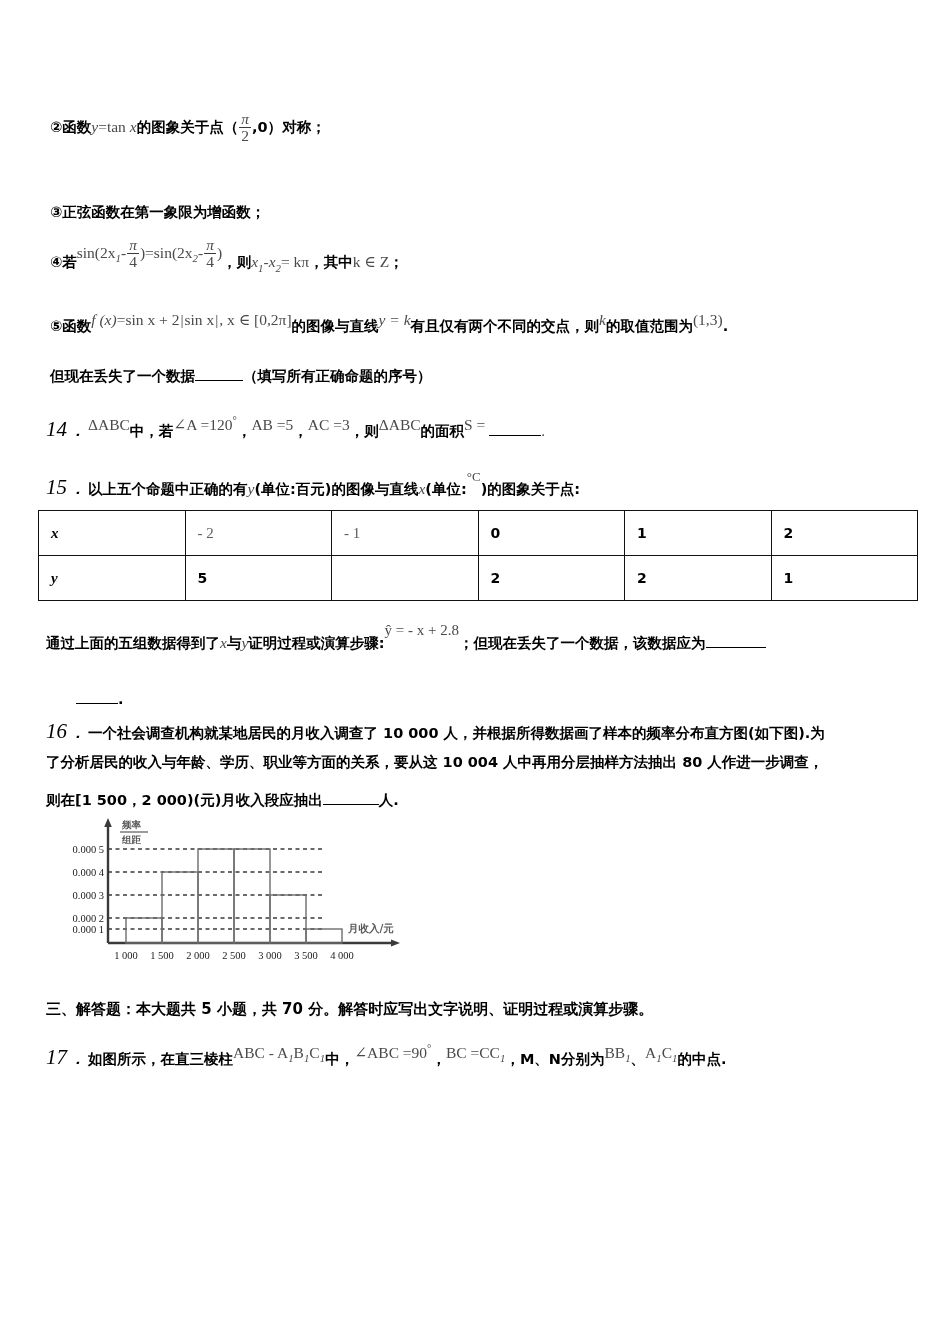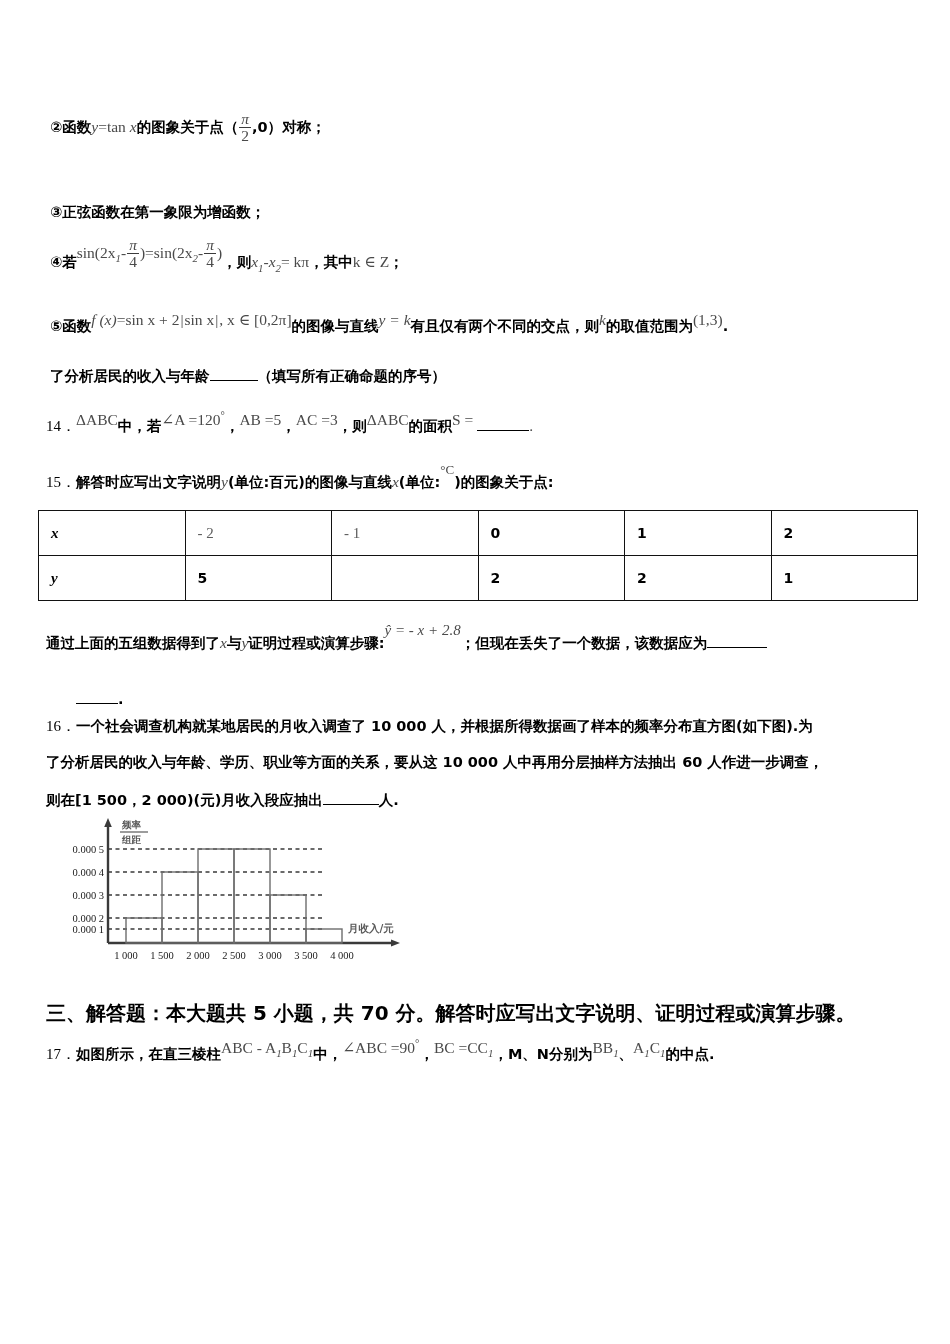--- a/index.html
+++ b/index.html
@@ -139,25 +139,26 @@
     left: 48px;
     top: 812px;
     width: 370px;
     height: 178px;
   }
   .figure svg { display: block; }
 
   .sect-head {
     font-family: "DejaVu Sans", "Liberation Sans", sans-serif;
     font-weight: bold;
-    font-size: 20px;
+    font-size: 15px;
   }
   .qnum {
     font-family: "Liberation Serif", serif;
-    font-size: 15px;
+    font-size: 21px;
+    font-style: italic;
   }
 </style>
 </head>
 <body>
 
 <div class="page">
   <div class="content">
 
     <div class="line" style="left:12px; top:112px;">
       <span class="cn">②</span><span class="cn">函数</span><span class="mi">y</span><span class="mop">=</span><span class="mop">tan</span>&nbsp;<span class="mi">x</span><span class="cn">的图象关于点（</span><span class="frac"><span class="num mi">π</span><span class="den mn">2</span></span><span class="cn">,0）</span><span class="cn">对称；</span>
@@ -169,29 +170,29 @@
 
     <div class="line" style="left:12px; top:247px;">
       <span class="cn">④</span><span class="cn">若</span><span class="raise"><span class="mop">sin(2x</span><span class="mn sub">1</span><span class="mop">-</span><span class="frac"><span class="num mi">π</span><span class="den mn">4</span></span><span class="mop">)</span><span class="mop">=</span><span class="mop">sin(2x</span><span class="mn sub">2</span><span class="mop">-</span><span class="frac"><span class="num mi">π</span><span class="den mn">4</span></span><span class="mop">)</span></span><span class="cn">，则</span><span class="mi">x</span><span class="mn sub">1</span><span class="mop">-</span><span class="mi">x</span><span class="mn sub">2</span><span class="mop">= kπ</span><span class="cn">，其中</span><span class="mop">k ∈ Z</span><span class="cn">；</span>
     </div>
 
     <div class="line" style="left:12px; top:317px; font-size:14px;">
       <span class="cn">⑤</span><span class="cn">函数</span><span class="raise-sm"><span class="mi">f (x)</span><span class="mop">=</span><span class="mop">sin x + 2</span><span class="mop" style="padding:0 1px;">|</span><span class="mop">sin x</span><span class="mop" style="padding:0 1px;">|</span><span class="mop">, x ∈ [0,2π]</span></span><span class="cn">的图像与直线</span><span class="raise-sm"><span class="mi">y = k</span></span><span class="cn">有且仅有两个不同的交点，则</span><span class="mi raise-sm">k</span><span class="cn">的取值范围为</span><span class="mn raise-sm">(1,3)</span><span class="cn">.</span>
     </div>
 
     <div class="line" style="left:12px; top:365px;">
-      <span class="cn">了分析居民的收入与年龄</span><span class="blank" style="width:48px; height:15px;"></span><span class="cn">（填写所有正确命题的序号）</span>
+      <span class="cn">但现在丢失了一个数据</span><span class="blank" style="width:48px; height:15px;"></span><span class="cn">（填写所有正确命题的序号）</span>
     </div>
 
     <div class="line" style="left:8px; top:415px;">
       <span class="qnum">14．</span><span class="mn raise-sm">ΔABC</span><span class="cn">中，若</span><span class="raise-sm"><span class="mn">∠A =120</span><span class="mn sup">°</span></span><span class="cn">，</span><span class="mn raise-sm">AB =5</span><span class="cn">，</span><span class="mn raise-sm">AC =3</span><span class="cn">，则</span><span class="mn raise-sm">ΔABC</span><span class="cn">的面积</span><span class="mn raise-sm">S =</span>&nbsp;<span class="blank" style="width:52px; height:15px;"></span><span class="mn">.</span>
     </div>
 
     <div class="line" style="left:8px; top:473px;">
-      <span class="qnum">15．</span><span class="cn">解答时应写出文字说明</span><span class="mi">y</span><span class="cn">(单位:百元)的图像与直线</span><span class="mi">x</span><span class="cn">(单位:</span><span class="mn" style="position:relative; top:-13px; font-size:13px;">°C</span><span class="cn">)的图象关于点:</span>
+      <span class="qnum">15．</span><span class="cn">以上五个命题中正确的有</span><span class="mi">y</span><span class="cn">(单位:百元)的图像与直线</span><span class="mi">x</span><span class="cn">(单位:</span><span class="mn" style="position:relative; top:-13px; font-size:13px;">°C</span><span class="cn">)的图象关于点:</span>
     </div>
 
     <table class="data-table">
       <tbody>
         <tr>
           <td class="hdr">x</td>
           <td class="val gray">- 2</td>
           <td class="val gray">- 1</td>
           <td class="val">0</td>
           <td class="val">1</td>
@@ -202,31 +203,31 @@
           <td class="val">5</td>
           <td class="val"></td>
           <td class="val">2</td>
           <td class="val">2</td>
           <td class="val">1</td>
         </tr>
       </tbody>
     </table>
 
     <div class="line" style="left:8px; top:632px;">
-      <span class="cn">通过上面的五组数据得到了</span><span class="mi">x</span><span class="cn">与</span><span class="mi">y</span><span class="cn">证明过程或演算步骤:</span><span class="mn" style="position:relative; top:-13px; font-size:15px; font-style:italic;">ŷ = - x + 2.8</span><span class="cn">；但现在丢失了一个数据，该数据应为</span><span class="blank" style="width:60px; height:15px;"></span>
+      <span class="cn">通过上面的五组数据得到了</span><span class="mi">x</span><span class="cn">与</span><span class="mi">y</span><span class="cn">证明过程或演算步骤:</span><span class="mn" style="position:relative; top:-13px; font-size:15px; ">ŷ = - x + 2.8</span><span class="cn">；但现在丢失了一个数据，该数据应为</span><span class="blank" style="width:60px; height:15px;"></span>
     </div>
     <div class="line" style="left:38px; top:688px;">
       <span class="blank" style="width:42px; height:15px;"></span><span class="cn">.</span>
     </div>
 
     <div class="line" style="left:8px; top:717px;text-align:right;">
       <span class="qnum">16．</span><span class="cn">一个社会调查机构就某地居民的月收入调查了 10 000 人，并根据所得数据画了样本的频率分布直方图(如下图).为</span>
     </div>
     <div class="line" style="left:8px; top:753px;">
-      <span class="cn">了分析居民的收入与年龄、学历、职业等方面的关系，要从这 10 000 人中再用分层抽样方法抽出 60 人作进一步调查，</span>
+      <span class="cn">了分析居民的收入与年龄、学历、职业等方面的关系，要从这 10 004 人中再用分层抽样方法抽出 80 人作进一步调查，</span>
     </div>
     <div class="line" style="left:8px; top:789px;text-align:center;">
       <span class="cn">则在[1 500，2 000)(元)月收入段应抽出</span><span class="blank" style="width:56px; height:15px;"></span><span class="cn">人.</span>
     </div>
 
     <div class="line" style="left:8px; top:1000px;">
       <span class="sect-head">三、解答题：本大题共 5 小题，共 70 分。解答时应写出文字说明、证明过程或演算步骤。</span>
     </div>
 
     <div class="line" style="left:8px; top:1043px;">

